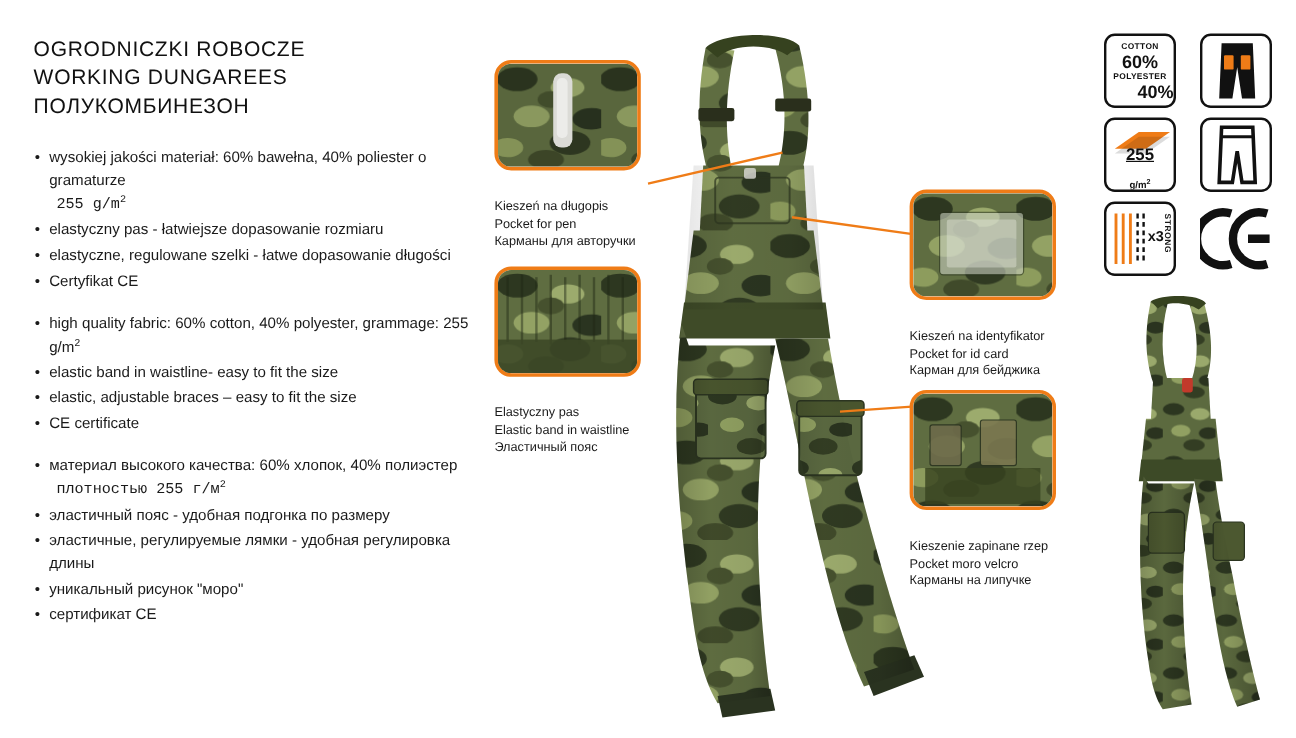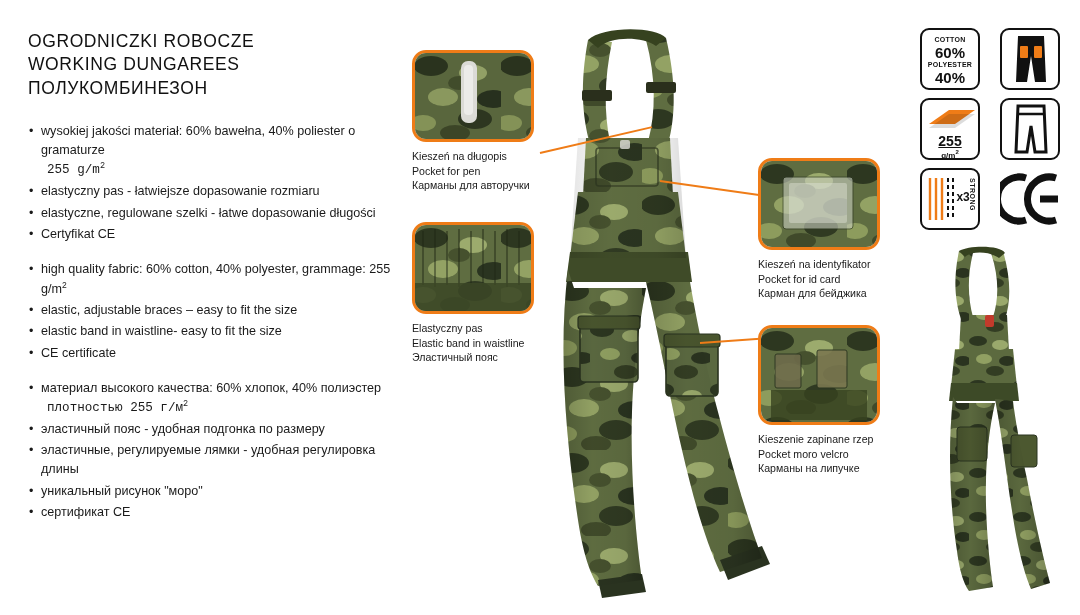--- a/index.html
+++ b/index.html
@@ -66,21 +66,21 @@
   .thumb {
     border: 3px solid #ef7c17;
     border-radius: 14px;
     overflow: hidden;
     position: relative;
   }
   .cap {
     font-size: 10.6px;
     line-height: 1.38;
     color: #1a1a1a;
-    margin-top: 7px;
+    margin-top: 23px;
   }
   .leader {
     position: absolute;
     background: #ef7c17;
     height: 2px;
   }
 
   
   .icon-grid {
     position: absolute;
@@ -125,22 +125,22 @@
     </div>
     <div class="bullet">elastyczny pas - łatwiejsze dopasowanie rozmiaru</div>
     <div class="bullet">elastyczne, regulowane szelki - łatwe dopasowanie długości</div>
     <div class="bullet">Certyfikat CE</div>
   </div>
 
   <div class="bullet-group">
     <div class="bullet">
       high quality fabric: 60% cotton, 40% polyester, grammage: 255 g/m<sup>2</sup>
     </div>
+    <div class="bullet">elastic band in waistline- easy to fit the size</div>
     <div class="bullet">elastic, adjustable braces – easy to fit the size</div>
-    <div class="bullet">elastic band in waistline- easy to fit the size</div>
     <div class="bullet">CE certificate</div>
   </div>
 
   <div class="bullet-group">
     <div class="bullet">
       <span>материал высокого качества: 60% хлопок, 40% полиэстер</span>
       <span class="ind">плотностью 255 г/м<sup>2</sup></span>
     </div>
     <div class="bullet">эластичный пояс - удобная подгонка по размеру</div>
     <div class="bullet">эластичные, регулируемые лямки - удобная регулировка длины</div>
@@ -284,38 +284,38 @@
 </div>
 <div class="leader" style="left:700px; top:342px; width:60px; transform:rotate(-4deg); transform-origin:left center;"></div>
 
 <div class="icon-grid">
 
   <div class="icon-row">
     <div class="icon-box">
       <div class="lbl" style="top:6px; font-size:7px; letter-spacing:0.3px;">COTTON</div>
       <div class="lbl" style="top:14px; font-size:15px;">60%</div>
       <div class="lbl" style="top:31px; font-size:7px; letter-spacing:0.3px;">POLYESTER</div>
-      <div class="lbl" style="top:39px; font-size:15px;">40%</div>
+      <div class="lbl" style="top:39px; font-size:15px;text-align:right;">40%</div>
     </div>
     <div class="icon-box">
       <svg width="58" height="58" viewBox="0 0 58 58" xmlns="http://www.w3.org/2000/svg">
         <path d="M16 6 H42 L44 52 H33 L29 26 L25 52 H14 Z" fill="#111"></path>
         <rect x="18" y="16" width="8" height="12" rx="1" fill="#ef7c17"></rect>
         <rect x="32" y="16" width="8" height="12" rx="1" fill="#ef7c17"></rect>
       </svg>
     </div>
   </div>
 
   <div class="icon-row">
     <div class="icon-box">
       <svg width="58" height="30" viewBox="0 0 58 30" style="position:absolute;top:4px;left:1px" xmlns="http://www.w3.org/2000/svg">
         <path d="M6 20 L26 6 L52 6 L32 20 Z" fill="#ef7c17"></path>
         <path d="M6 24 L26 10 L52 10 L32 24 Z" fill="#111" opacity="0.15"></path>
       </svg>
-      <div class="lbl" style="top:33px; font-size:14px;text-decoration:underline;">255</div>
+      <div class="lbl" style="top:20px; font-size:14px;text-decoration:underline;">255</div>
       <div class="lbl" style="top:49px; font-size:8px;">g/m<sup style="font-size:6px">2</sup></div>
     </div>
     <div class="icon-box">
       <svg width="58" height="58" viewBox="0 0 58 58" xmlns="http://www.w3.org/2000/svg">
         <path d="M16 6 H42 L44 52 H33 L29 26 L25 52 H14 Z" fill="none" stroke="#111" stroke-width="3"></path>
         <path d="M16 14 H42" stroke="#111" stroke-width="2.5"></path>
       </svg>
     </div>
   </div>
 

